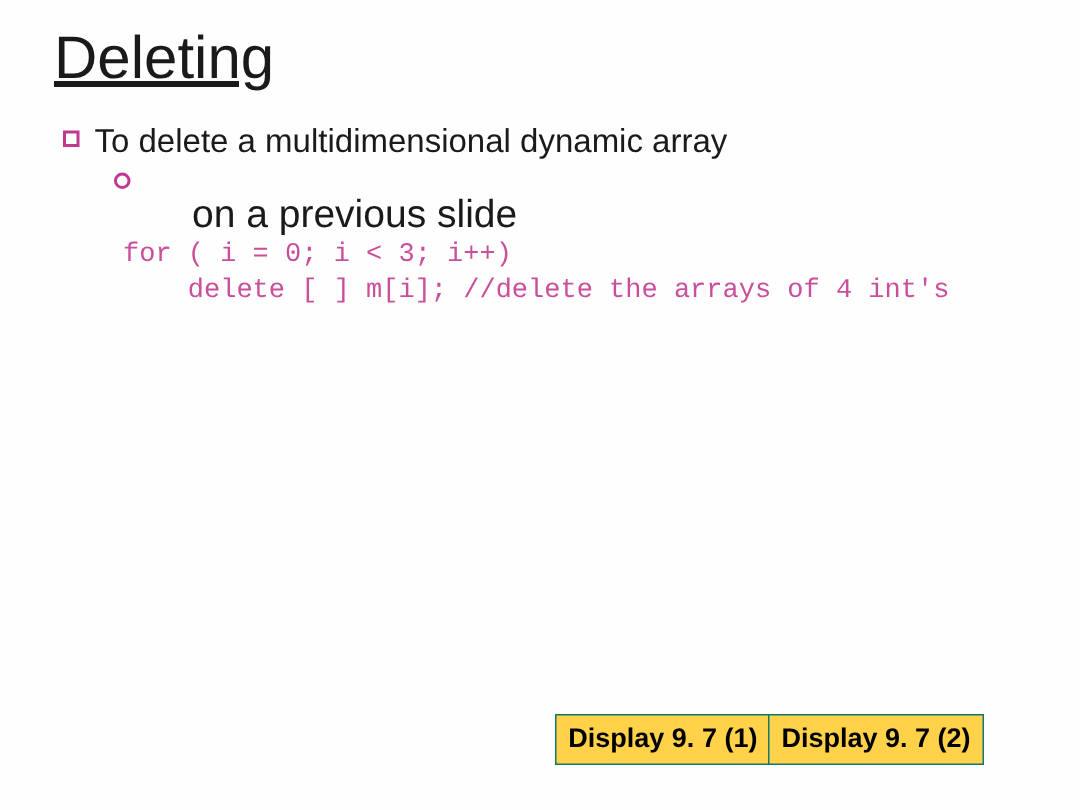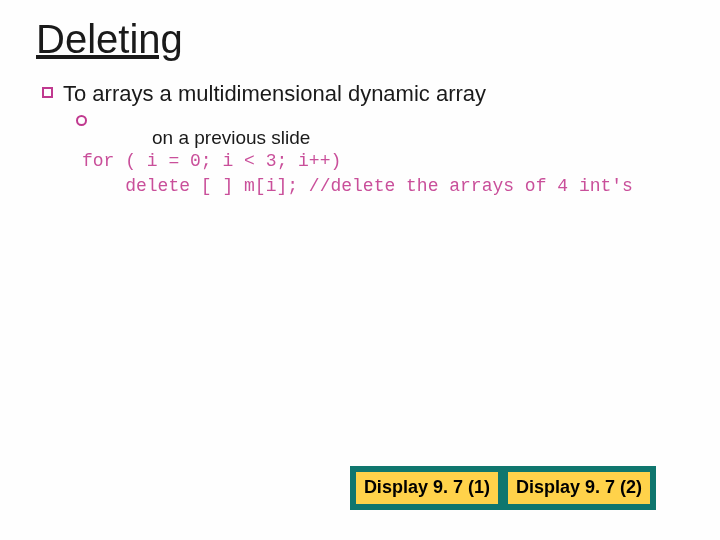--- a/index.html
+++ b/index.html
@@ -57,22 +57,22 @@
     line-height: 1.25;
   }
   .lvl2 {
     margin-left: 40px;
   }
   .lvl2-text {
     font-size: 22px;
     line-height: 1.25;
   }
   .example-indent {
-    margin-left: 116px;
-    font-size: 19px;
+    margin-left: 92px;
+    font-size: 26px;
     line-height: 1.25;
   }
   .code {
     font-family: "Courier New", Courier, monospace;
     font-size: 18px;
     color: #c94f9a;
     white-space: pre;
     line-height: 1.35;
     margin-left: 46px;
   }
@@ -81,21 +81,21 @@
     margin-top: 18px;
   }
   .buttons {
     position: absolute;
     bottom: 30px;
     right: 24px;
     display: flex;
     gap: 0;
   }
   .btn {
-    border: 6px solid #0f766e;
+    border: 1px solid #0f766e;
     background: #ffd24a;
     font-family: Arial, Helvetica, sans-serif;
     font-weight: bold;
     font-size: 18px;
     padding: 5px 8px 6px 8px;
     color: #000;
     cursor: pointer;
     user-select: none;
     margin-left: -2px;
   }
@@ -105,21 +105,21 @@
 <body>
 
 <div class="slide">
 
   <h1 class="title">
     <span>Deleting</span><br>
   </h1>
 
   <div class="bullet-row">
     <span class="sq"></span>
-    <span class="lvl1-text">To arrays a multidimensional dynamic array</span>
+    <span class="lvl1-text">To delete a multidimensional dynamic array</span>
   </div>
 
 
   <div class="bullet-row lvl2">
     <span class="circ"></span>
   </div>
   <div class="example-indent">on a previous slide</div>
 
   <div class="code"><span>for ( i = 0; i &lt; 3; i++)</span>
 <span>    delete [ ] m[i]; //delete the arrays of 4 int's</span></div>

